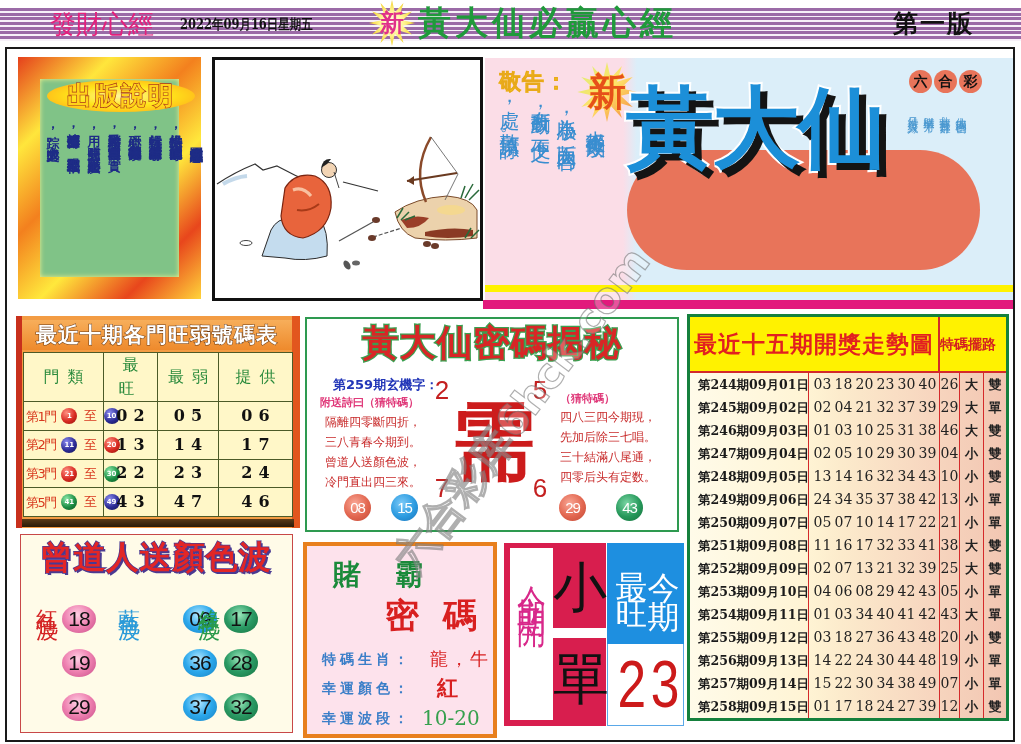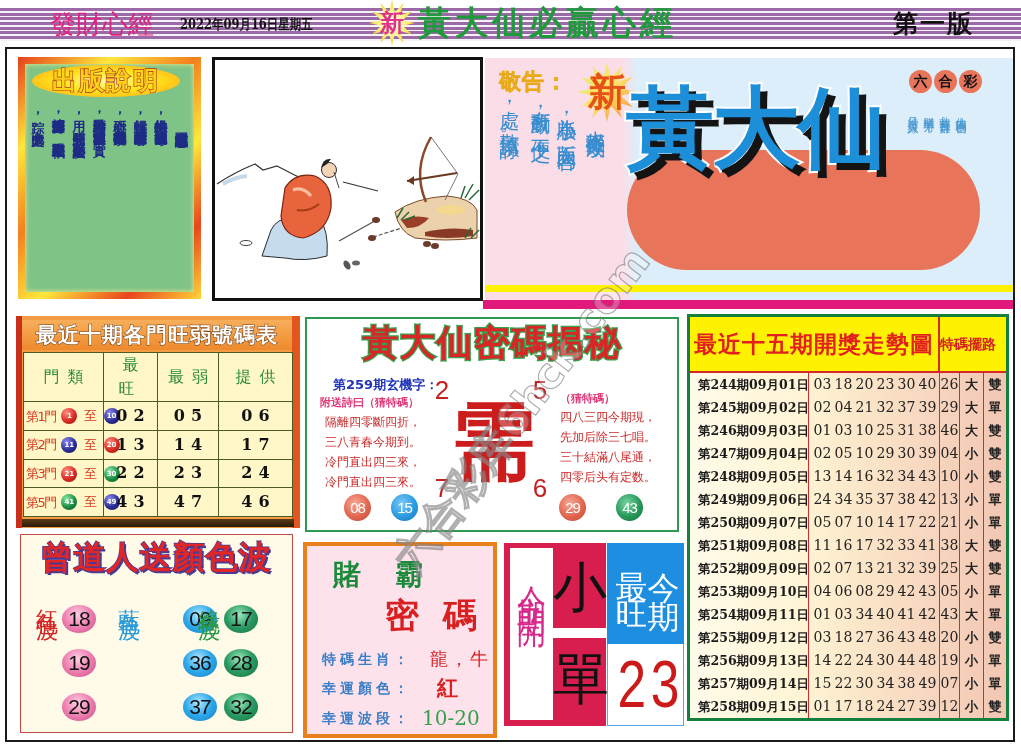--- a/index.html
+++ b/index.html
@@ -14,21 +14,21 @@
 #hdr-date{left:180px;top:14px;font:bold 14px/20px "DejaVu Serif",serif;color:#111;transform:scaleX(.82);transform-origin:0 50%;white-space:nowrap;}
 #hdr-star{left:368px;top:0;width:48px;height:46px;}
 #hdr-star svg{position:absolute;left:0;top:0;}
 #hdr-star-text{position:absolute;left:0;top:0;width:48px;height:46px;text-align:center;font:bold 24px/46px "DejaVu Serif",serif;color:#e0308a;}
 #hdr-title{left:418px;top:4px;font:bold 33px/38px "DejaVu Serif",serif;color:#1f9a3a;letter-spacing:4px;white-space:nowrap;}
 #hdr-edition{left:893px;top:9px;font:bold 25px/30px "DejaVu Sans",sans-serif;letter-spacing:2px;color:#111;white-space:nowrap;}
 
 #frame{left:5px;top:47px;width:1010px;height:695px;border:2px solid #1a1a1a;}
 
 
-#pub{left:18px;top:57px;width:183px;height:242px;padding:7px;background:linear-gradient(135deg,#e5401c 0%,#ffe63c 22%,#f3801e 42%,#ffe83c 62%,#e8461c 82%,#ffd43a 100%);}
+#pub{left:18px;top:57px;width:183px;height:242px;padding:22px;background:linear-gradient(135deg,#e5401c 0%,#ffe63c 22%,#f3801e 42%,#ffe83c 62%,#e8461c 82%,#ffd43a 100%);}
 #pub-inner{position:relative;width:100%;height:100%;background:#80c387;box-shadow:inset 0 0 5px #f6f08a;}
 #pub-oval{position:absolute;left:7px;top:1px;width:148px;height:32px;border-radius:50%;background:radial-gradient(ellipse at center,#fff7a0 0%,#ffe61a 45%,#ffc21a 72%,#e8421a 100%);text-align:center;}
 #pub-title{font:bold 25px/32px "DejaVu Sans",sans-serif;color:#ffd21a;-webkit-text-stroke:1.2px #a8301a;paint-order:stroke fill;letter-spacing:2px;}
 #pub-text{position:absolute;left:2px;top:46px;width:164px;height:182px;writing-mode:vertical-rl;font:bold 13px/20.5px "DejaVu Serif",serif;color:#1e2c86;letter-spacing:-.2px;}
 .pub-col{display:block;}
 .pub-col.c0{padding-top:14px;}
 
 
 #illus{left:212px;top:57px;width:271px;height:244px;border:3px solid #111;background:#fff;}
 
@@ -368,21 +368,21 @@
 <section id="secret" class="abs">
   <div id="secret-title" class="abs">黃大仙密碼揭秘</div>
   <div id="secret-issue" class="abs">第259期玄機字：</div>
   <div id="poem-left-label" class="abs poem-label">附送詩曰（猜特碼）</div>
   <div id="poem-left" class="abs poem">
 
       <span class="poem-line">隔離四零斷四折，</span>
 
       <span class="poem-line">三八青春今期到。</span>
 
-      <span class="poem-line">冷門直出四三來，</span>
+      <span class="poem-line">曾道人送顏色波，</span>
 
       <span class="poem-line">冷門直出四三來。</span>
 
   </div>
   <div id="c-tl" class="abs corner">2</div>
   <div id="c-tr" class="abs corner">5</div>
   <div id="c-bl" class="abs corner">7</div>
   <div id="c-br" class="abs corner">6</div>
   <div id="mystery" class="abs">需</div>
   <div id="poem-right-label" class="abs poem-label">（猜特碼）</div>

